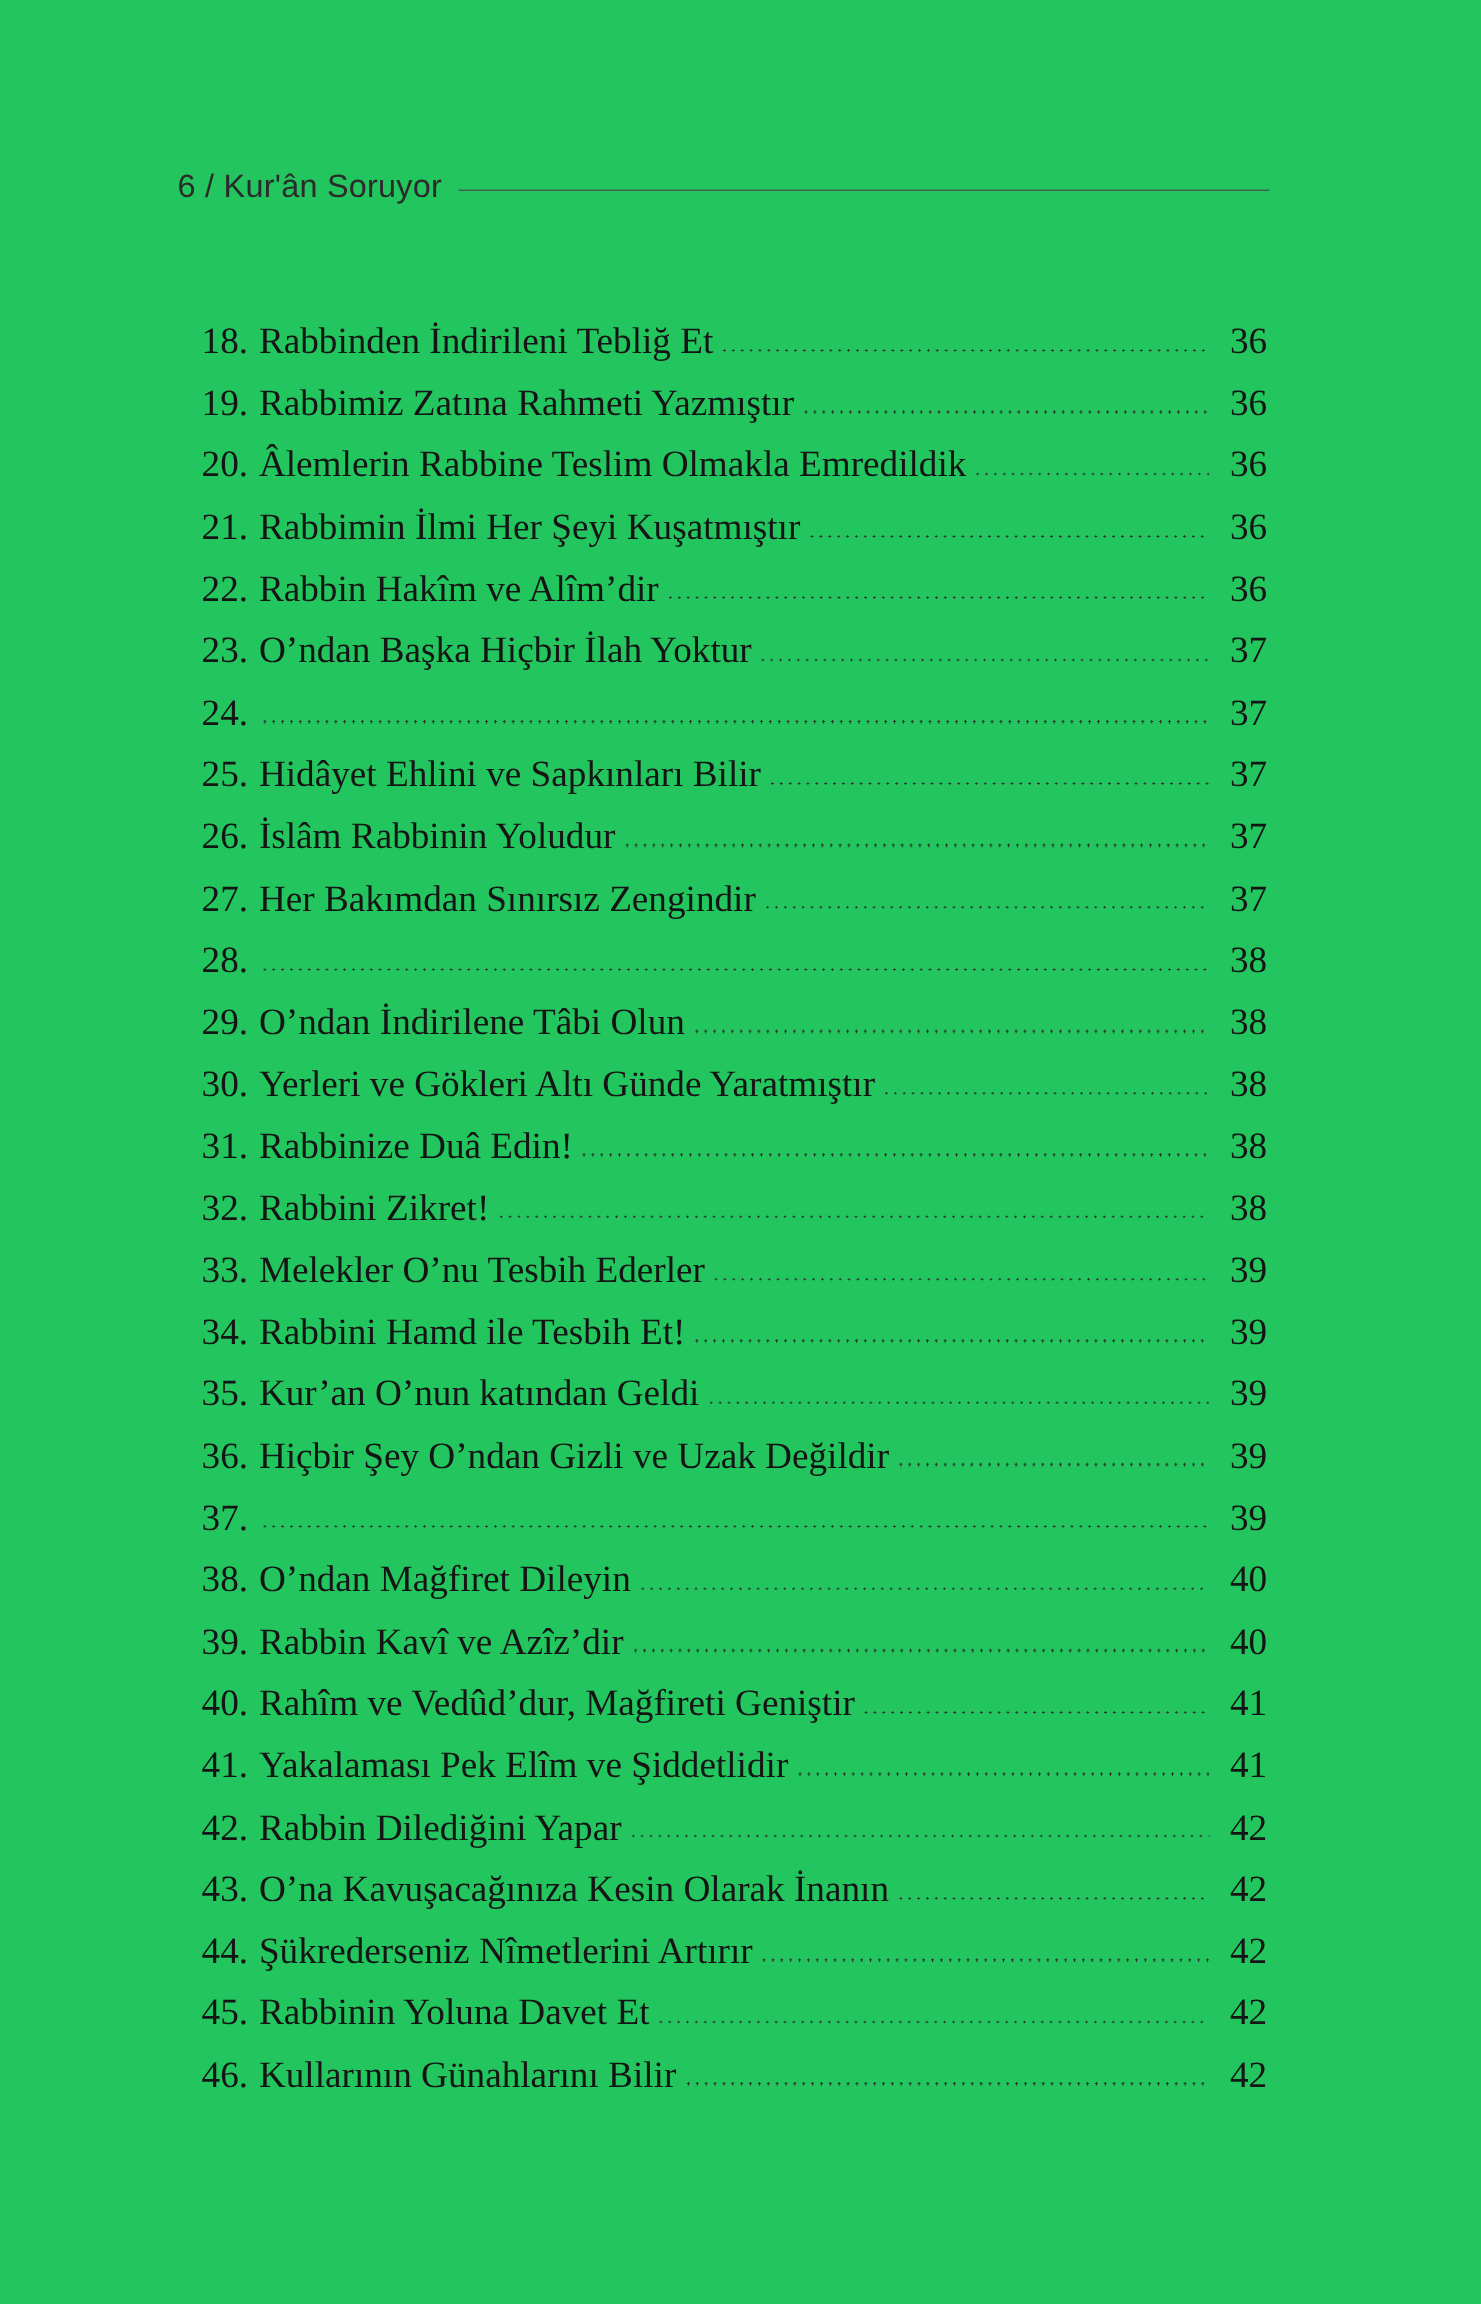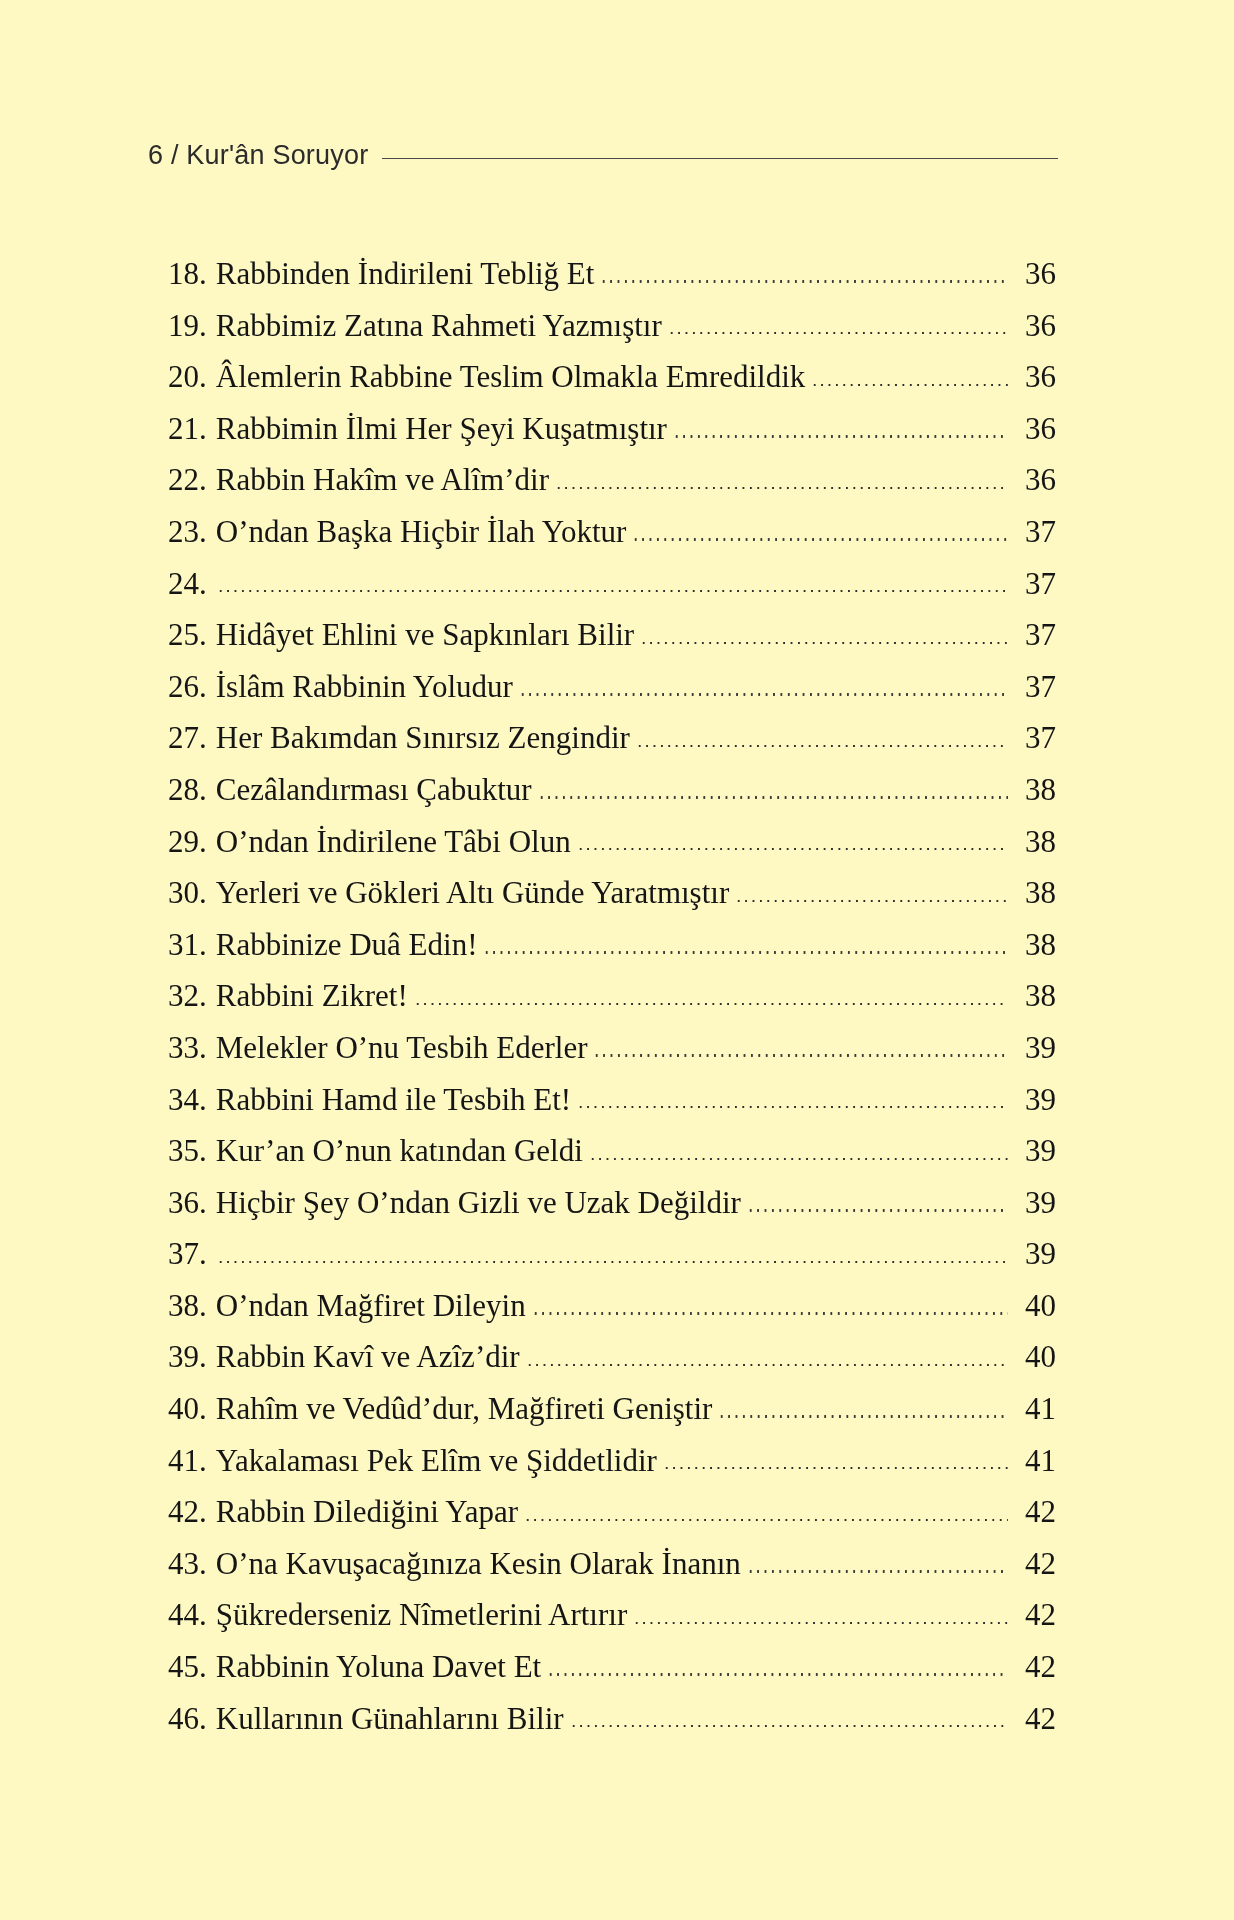--- a/index.html
+++ b/index.html
@@ -12,21 +12,21 @@
     height: 1920px;
     font-family: "Liberation Serif", "DejaVu Serif", serif;
     color: #1a1a1a;
     position: relative;
     overflow: hidden;
   }
 
   .page {
     position: absolute;
     inset: 0;
-    background: #fef9c3;
+    background: #22c55e;
   }
 
   
   .running-header {
     position: absolute;
     left: 148px;
     top: 140px;
     width: 910px;
     display: flex;
     align-items: center;
@@ -49,21 +49,21 @@
   
   .toc {
     position: absolute;
     left: 168px;
     top: 258px;
     width: 888px;
   }
 
   .toc-entry {
     display: flex;
-    align-items: flex-start;
+    align-items: center;
     width: 100%;
     height: 51.6px;
     font-size: 31px;
     line-height: 1.0;
     color: #151515;
     white-space: nowrap;
   }
 
   .toc-num {
     flex: 0 0 auto;
@@ -167,21 +167,20 @@
         <span class="toc-page">37</span>
       </div>
       <div class="toc-entry">
         <span class="toc-num">27.</span>
         <span class="toc-title">Her Bakımdan Sınırsız Zengindir</span>
         <span class="toc-leader"></span>
         <span class="toc-page">37</span>
       </div>
       <div class="toc-entry">
         <span class="toc-num">28.</span>
-        <span class="toc-title">Cezâlandırması Çabuktur</span>
         <span class="toc-leader"></span>
         <span class="toc-page">38</span>
       </div>
       <div class="toc-entry">
         <span class="toc-num">29.</span>
         <span class="toc-title">O’ndan İndirilene Tâbi Olun</span>
         <span class="toc-leader"></span>
         <span class="toc-page">38</span>
       </div>
       <div class="toc-entry">

